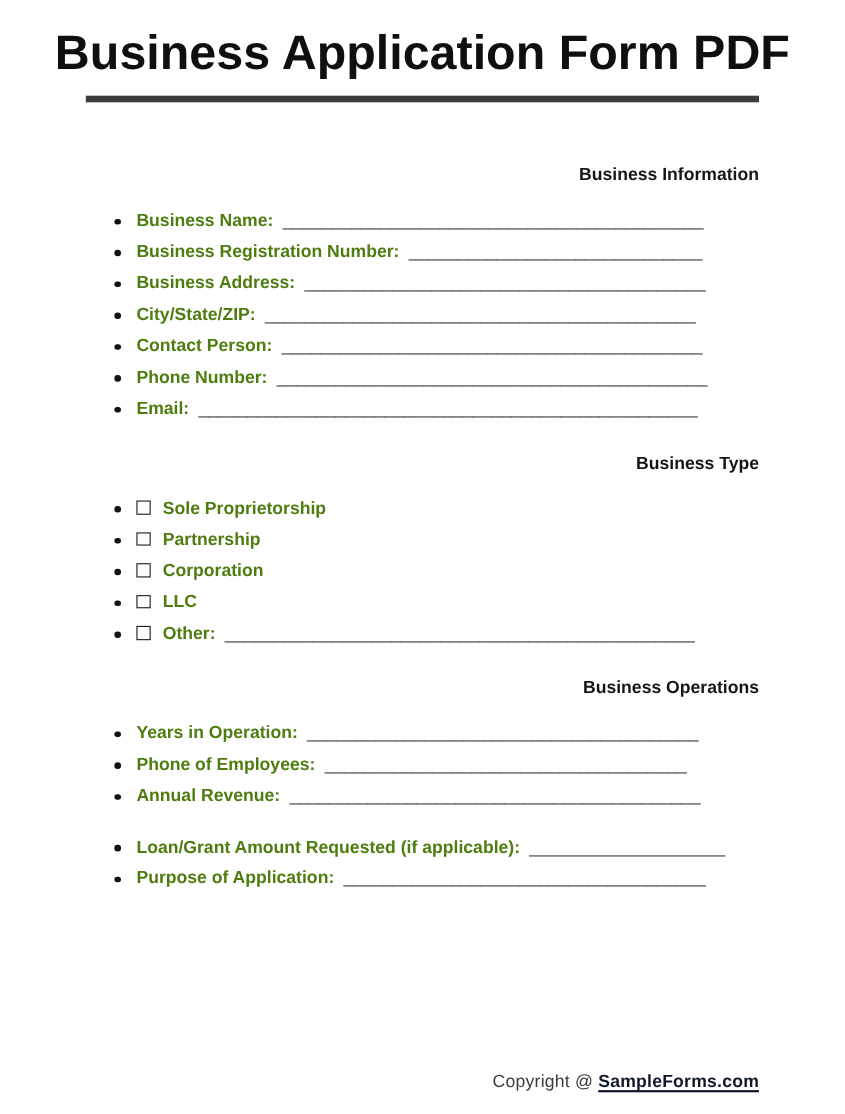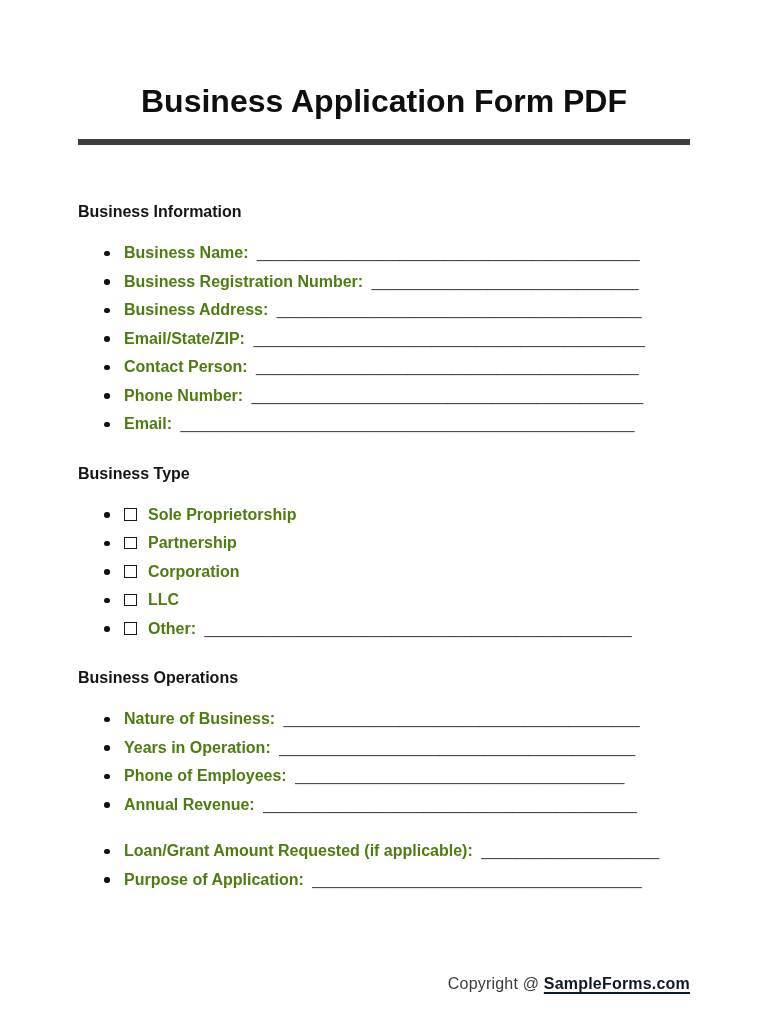--- a/index.html
+++ b/index.html
@@ -6,39 +6,40 @@
   .page {
     position:relative;
     width:768px; height:1013px;
     background:#ffffff;
     font-family:"Liberation Sans", sans-serif;
     color:#1b1b1b;
     overflow:hidden;
   }
   .doc-title {
     margin:0;
-    padding-top:80px;
-    font-size:32px;
+    padding-top:28px;
+    font-size:44px;
     line-height:42px;
     font-weight:700;
     text-align:center;
     color:#0f0f0f;
   }
   .title-rule {
     margin:17px 78px 0 78px;
     height:6px;
     background:#3d3d3d;
   }
   .doc-body { padding:0 78px; }
   .section-heading {
     margin:26px 0 0 0;
     font-size:16px;
     line-height:18px;
     font-weight:700;
     color:#151515;
+    text-align:right;
   }
   .section-heading.first { margin-top:58px; }
   ul.item-list {
     list-style:none;
     margin:18px 0 0 0;
     padding:0;
   }
   ul.item-list li {
     position:relative;
     padding-left:46px;
@@ -106,21 +107,21 @@
         <span class="lbl">Business Registration Number:</span>
         <span class="line">______________________________</span>
       </li>
       <li>
         <span class="bullet"></span>
         <span class="lbl">Business Address:</span>
         <span class="line">_________________________________________</span>
       </li>
       <li>
         <span class="bullet"></span>
-        <span class="lbl">Email/State/ZIP:</span>
+        <span class="lbl">City/State/ZIP:</span>
         <span class="line">____________________________________________</span>
       </li>
       <li>
         <span class="bullet"></span>
         <span class="lbl">Contact Person:</span>
         <span class="line">___________________________________________</span>
       </li>
       <li>
         <span class="bullet"></span>
         <span class="lbl">Phone Number:</span>
@@ -158,25 +159,20 @@
       <li>
         <span class="bullet"></span>
         <span class="cb"></span>
         <span class="lbl">Other:</span>
         <span class="line">________________________________________________</span>
       </li>
     </ul>
 
     <h2 class="section-heading">Business Operations</h2>
     <ul class="item-list">
-      <li>
-        <span class="bullet"></span>
-        <span class="lbl">Nature of Business:</span>
-        <span class="line">________________________________________</span>
-      </li>
       <li>
         <span class="bullet"></span>
         <span class="lbl">Years in Operation:</span>
         <span class="line">________________________________________</span>
       </li>
       <li>
         <span class="bullet"></span>
         <span class="lbl">Phone of Employees:</span>
         <span class="line">_____________________________________</span>
       </li>

